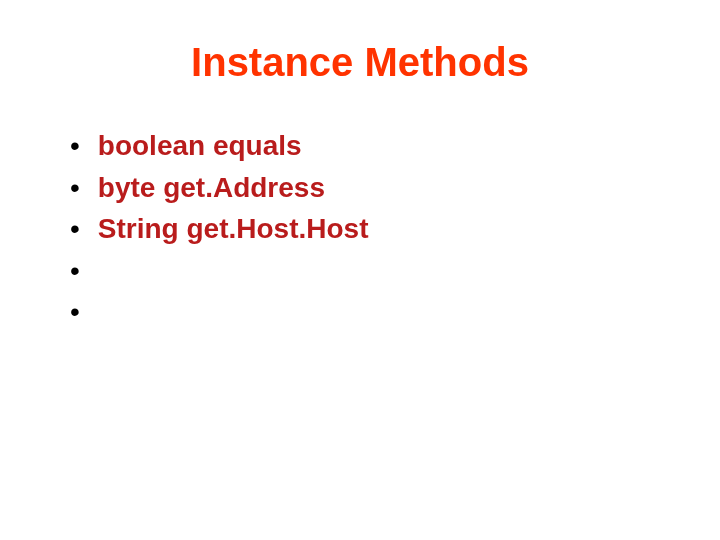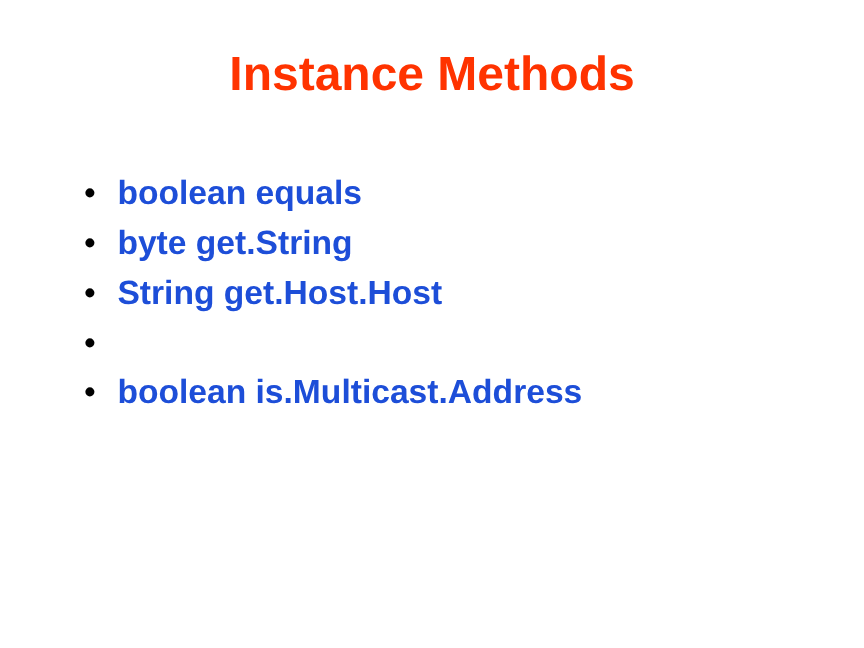--- a/index.html
+++ b/index.html
@@ -12,63 +12,62 @@
       height: 540px;
       background: #ffffff;
       font-family: Arial, Helvetica, sans-serif;
       padding: 30px 50px;
     }
     .slide-title {
       font-size: 40px;
       font-weight: bold;
       color: #ff3300;
       text-align: center;
-      margin-bottom: 59px;
+      margin-bottom: 44px;
       margin-top: 10px;
     }
     .bullet-list {
       list-style: none;
       padding-left: 20px;
     }
     .bullet-item {
       display: flex;
       align-items: flex-start;
       margin-bottom: 8px;
     }
     .bullet-dot {
       font-size: 28px;
       color: #000000;
       margin-right: 18px;
       line-height: 1.2;
     }
     .bullet-text {
       font-size: 28px;
       font-weight: bold;
-      color: #1d4ed8;
+      color: #b91c1c;
       line-height: 1.2;
     }
   </style>
 </head>
 <body>
 
 <h1 class="slide-title">Instance Methods</h1>
 
 <ul class="bullet-list">
   <li class="bullet-item">
     <span class="bullet-dot">•</span>
     <span class="bullet-text">boolean equals</span>
   </li>
   <li class="bullet-item">
     <span class="bullet-dot">•</span>
-    <span class="bullet-text">byte get.String</span>
+    <span class="bullet-text">byte get.Address</span>
   </li>
   <li class="bullet-item">
     <span class="bullet-dot">•</span>
     <span class="bullet-text">String get.Host.Host</span>
   </li>
   <li class="bullet-item">
     <span class="bullet-dot">•</span>
   </li>
   <li class="bullet-item">
     <span class="bullet-dot">•</span>
-    <span class="bullet-text">boolean is.Multicast.Address</span>
   </li>
 </ul>
 
 </body></html>

